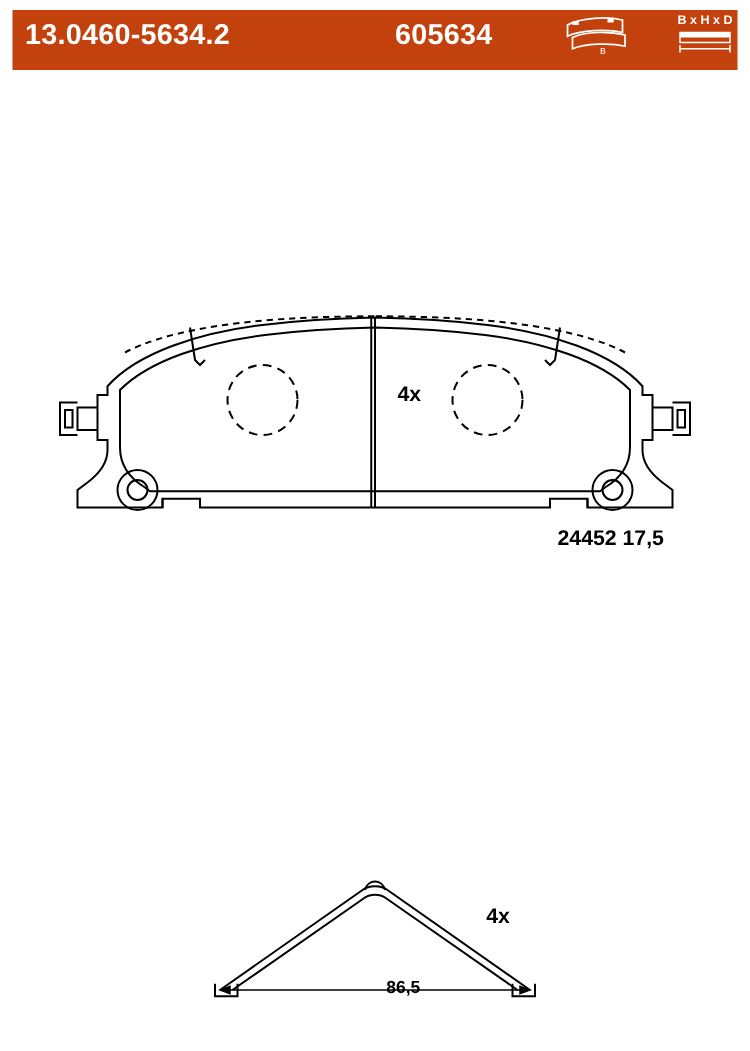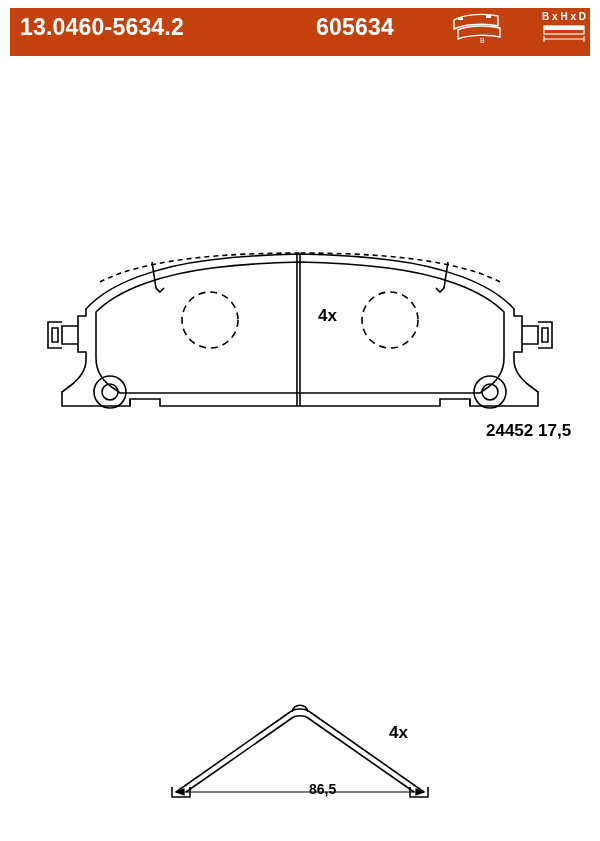--- a/index.html
+++ b/index.html
@@ -90,21 +90,20 @@
   }
   #label-qty-pad {
     left: 318px;
     top: 306px;
     font-size: 17px;
   }
   #label-wva {
     left: 446px;
     top: 421px;
     font-size: 17px;
-    margin-left: 40px;
   }
   #label-dims {
     left: 206px;
     top: 561px;
     font-size: 15px;
   }
   #label-qty-spring {
     left: 389px;
     top: 723px;
     font-size: 17px;

